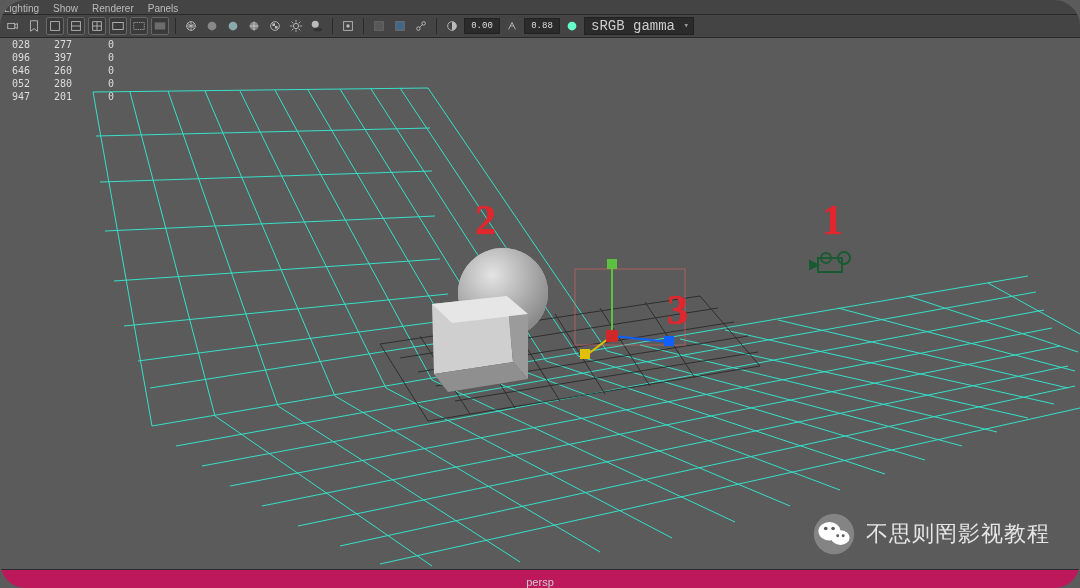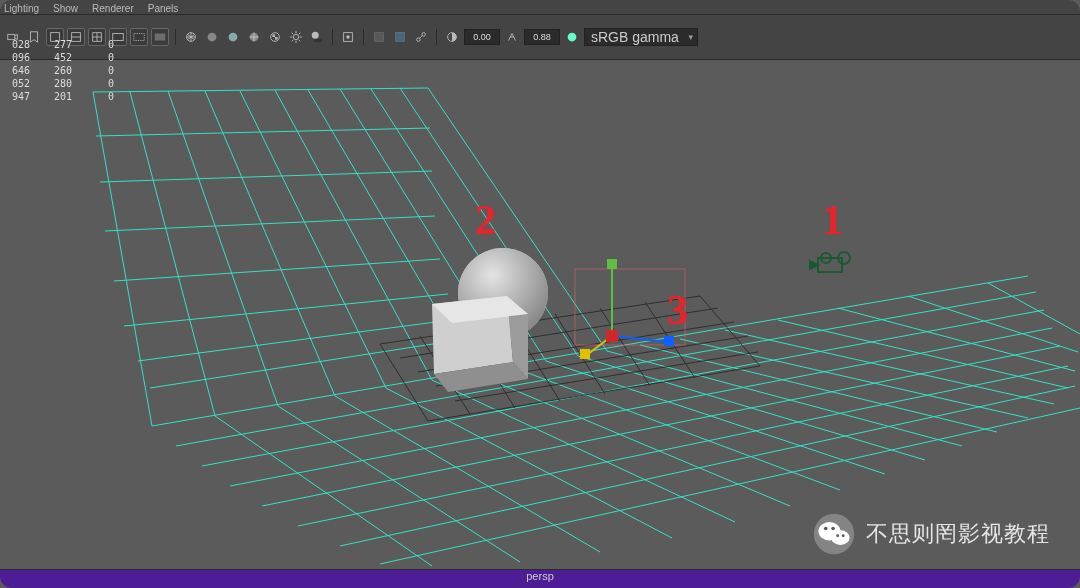--- a/index.html
+++ b/index.html
@@ -1,23 +1,23 @@
 <!DOCTYPE html>
 <html><head>
 <meta charset="utf-8">
 <style>
   html,body{margin:0;padding:0;width:1080px;height:588px;overflow:hidden;font-family:Arial,Helvetica,sans-serif;background:#5b5b5b;}
-  .viewport{position:absolute;inset:0;background:#5b5b5b;border-radius:12px;overflow:hidden;}
+  .viewport{position:absolute;inset:0;background:#5b5b5b;border-radius:26px;overflow:hidden;}
 
   
   .menubar{position:absolute;top:0;left:0;right:0;height:14px;background:#444;display:flex;align-items:flex-end;gap:14px;padding-left:4px;font-size:10px;color:#bbb;}
   .menubar span{line-height:10px;}
 
   
-  .toolbar{position:absolute;top:14px;left:0;right:0;height:22px;background:#444;display:flex;align-items:center;gap:3px;padding:11px 4px;font-size:10px;color:#ccc;border-top:1px solid #2a2a2a;border-bottom:1px solid #2a2a2a;}
+  .toolbar{position:absolute;top:14px;left:0;right:0;height:22px;background:#444;display:flex;align-items:center;gap:3px;padding:0 4px;font-size:10px;color:#ccc;border-top:1px solid #2a2a2a;border-bottom:1px solid #2a2a2a;font-family:Liberation Mono, monospace;}
   .tb-icon{width:16px;height:16px;display:flex;align-items:center;justify-content:center;color:#bbb;border:1px solid transparent;border-radius:2px;cursor:pointer;}
   .tb-icon.box{border:1px solid #666;background:#3a3a3a;}
   .tb-icon svg{width:14px;height:14px;}
   .tb-sep{width:1px;height:16px;background:#2a2a2a;margin:0 3px;}
   .num-field{width:34px;height:14px;background:#2b2b2b;border:1px solid #222;color:#ddd;font-size:9px;text-align:center;line-height:14px;}
   .color-dropdown{height:16px;background:#2b2b2b;border:1px solid #222;padding:0 18px 0 6px;color:#ccc;font-size:14px;line-height:16px;position:relative;cursor:pointer;}
   .color-dropdown:after{content:"▾";position:absolute;right:4px;top:0;color:#999;font-size:9px;}
 
   
   .stats{position:absolute;top:38px;left:0;color:#ddd;font-size:10px;font-family:Consolas,monospace;line-height:13px;}
@@ -25,21 +25,21 @@
   .stats td{padding:0 12px 0 0;text-align:right;min-width:30px;}
 
   
   .scene{position:absolute;inset:36px 0 18px 0;}
   .scene svg{position:absolute;inset:0;width:100%;height:100%;}
 
   
   .anno{position:absolute;font-family:"Comic Sans MS",cursive;font-weight:bold;font-size:42px;color:#e1262d;pointer-events:none;text-shadow:0 0 1px #e1262d;}
 
   
-  .bottom-bar{position:absolute;left:0;right:0;bottom:0;height:18px;background:#4c1d95;border-top:1px solid #2a2a2a;display:flex;align-items:flex-start;justify-content:center;color:#ccc;font-size:11px;}
+  .bottom-bar{position:absolute;left:0;right:0;bottom:0;height:18px;background:#be185d;border-top:1px solid #2a2a2a;display:flex;align-items:flex-end;justify-content:center;color:#ccc;font-size:11px;}
 
   
   .watermark{position:absolute;right:30px;bottom:32px;display:flex;align-items:center;gap:10px;color:#e5e5e5;font-size:22px;letter-spacing:1px;pointer-events:none;}
   .wechat-icon{width:44px;height:44px;}
 </style>
 </head>
 <body>
 
 <div class="viewport">
 
@@ -185,21 +185,21 @@
   <div class="stats">
     <table>
       <tbody>
           <tr>
             <td>028</td>
             <td>277</td>
             <td>0</td>
           </tr>
       <tr>
             <td>096</td>
-            <td>452</td>
+            <td>397</td>
             <td>0</td>
           </tr>
       <tr>
             <td>646</td>
             <td>260</td>
             <td>0</td>
           </tr>
       <tr>
             <td>052</td>
             <td>280</td>

